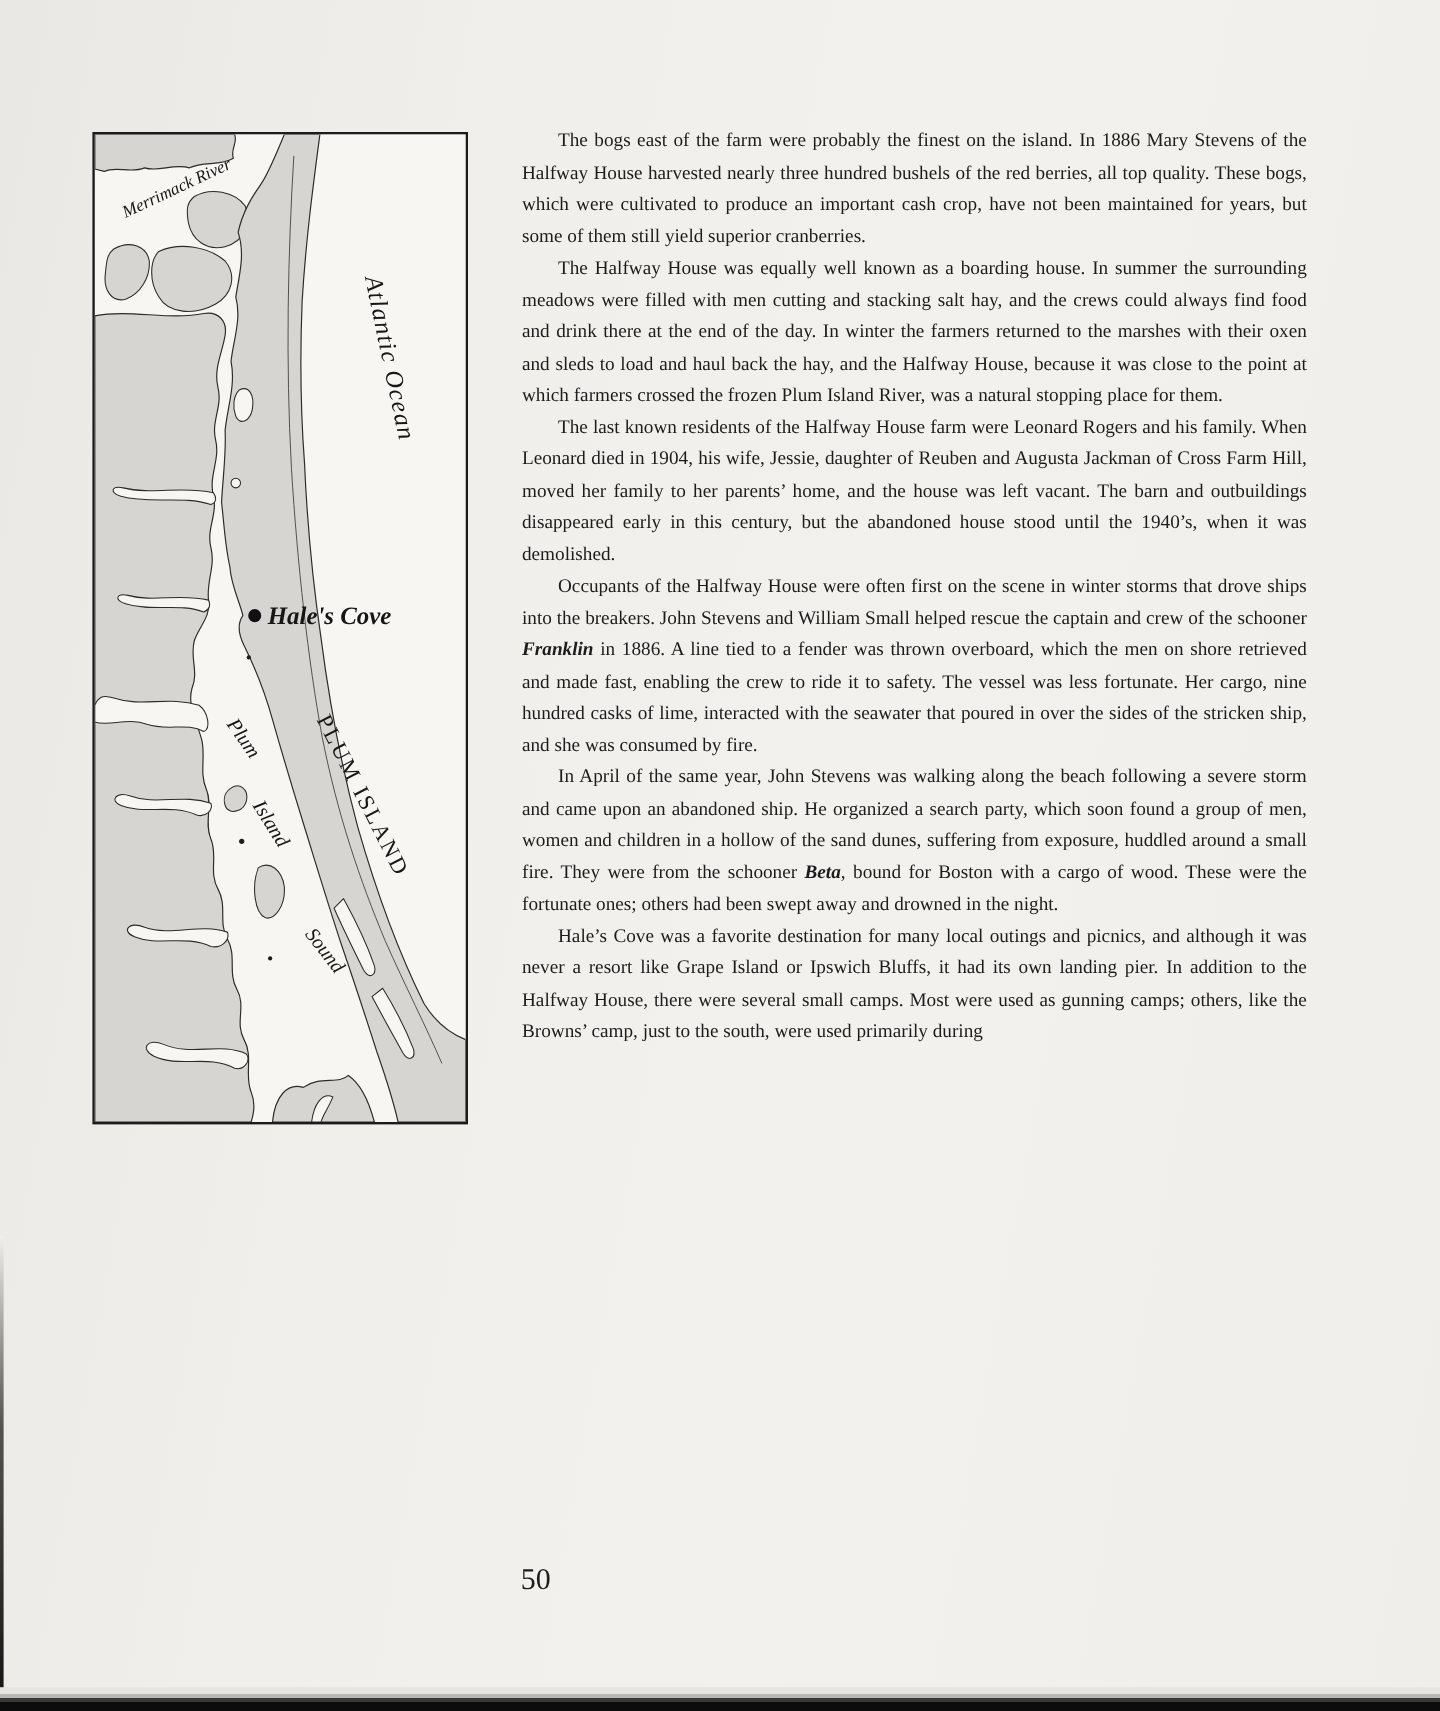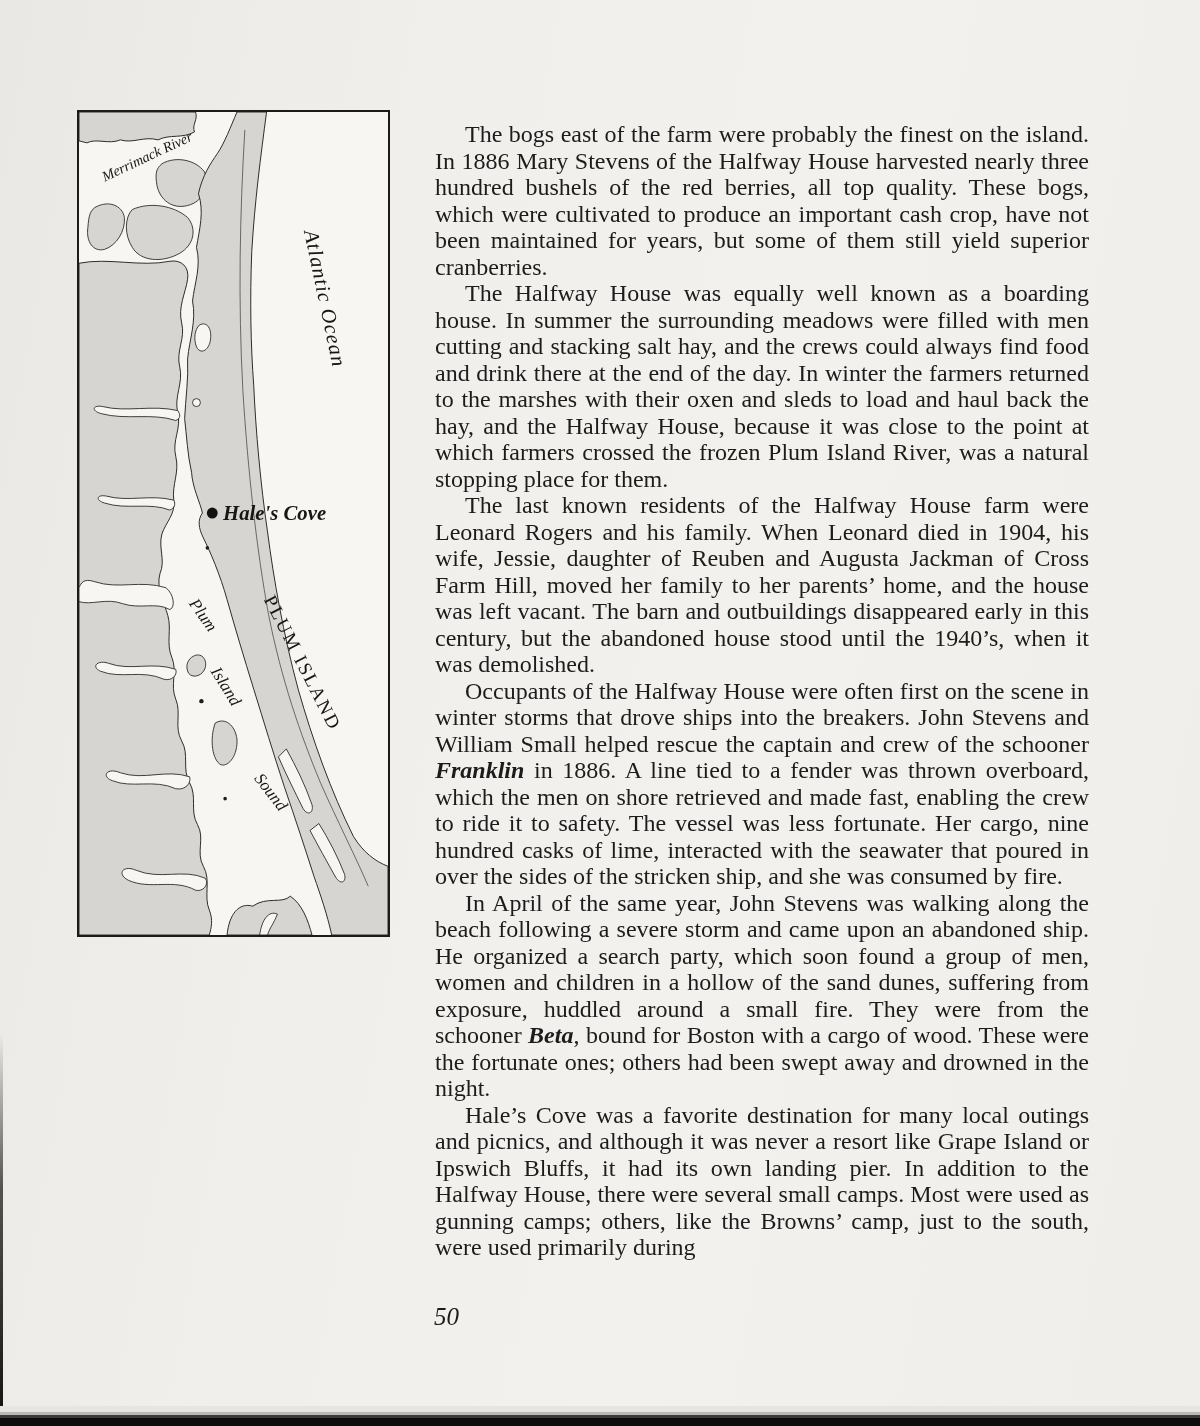--- a/index.html
+++ b/index.html
@@ -31,28 +31,28 @@
   .speck{fill:#1d1d1d;}
   .map-label{font-family:"Liberation Serif", serif;fill:#161616;}
   .lbl-italic{font-style:italic;}
   .lbl-merrimack{font-size:14.5px;}
   .lbl-atlantic{font-size:21px;letter-spacing:1px;}
   .lbl-hales{font-size:21px;font-weight:bold;font-style:italic;}
   .lbl-channel{font-size:17px;}
   .lbl-caps{font-size:19px;letter-spacing:2px;}
   
   .text-column{
-    position:absolute;left:435px;top:121px;width:654px;
-    font-size:24px;line-height:26.5px;text-align:justify;
+    position:absolute;left:435px;top:105px;width:654px;
+    font-size:16px;line-height:26.5px;text-align:justify;
   }
   .text-column p{margin:0;text-indent:30px;}
   .text-column i{font-style:italic;font-weight:bold;}
   .page-number{
     position:absolute;left:434px;top:1303px;
-    font-size:25px;line-height:28px;font-style:italic;
+    font-size:25px;line-height:28px;
   }
 </style>
 </head>
 <body>
 
 <div class="map-figure">
   <svg viewBox="0 0 313 827" preserveAspectRatio="none">
 
     <rect x="0" y="0" width="313" height="827" fill="#f7f6f3"></rect>
 

